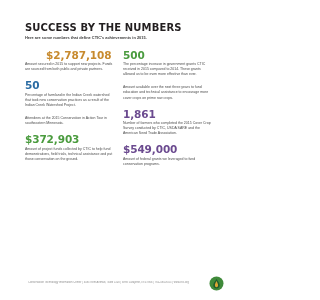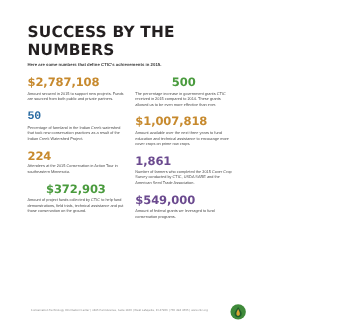--- a/index.html
+++ b/index.html
@@ -22,21 +22,21 @@
     background: #ffffff;
     box-sizing: border-box;
   }
   .content {
     position: absolute;
     left: 25px;
     top: 22px;
     width: 186px;
   }
   .page-title {
-    font-size: 14px;
+    font-size: 10px;
     font-weight: bold;
     color: #231f20;
     letter-spacing: 0.15px;
     line-height: 1.15;
     margin: 0 0 2.5px 0;
     font-family: "DejaVu Sans", sans-serif;
   }
   .page-subtitle {
     font-size: 3.9px;
     font-weight: bold;
@@ -71,23 +71,23 @@
     font-family: "DejaVu Sans", sans-serif;
     white-space: nowrap;
   }
   .stat-desc {
     font-size: 3.5px;
     color: #4a4a4a;
     line-height: 1.45;
     margin: 0;
     letter-spacing: 0.01px;
   }
-  .c-green  { color: #4a9b3e; text-align: center; }
-  .c-blue   { color: #2b6ca3; font-family: Liberation Mono, monospace; }
-  .c-gold   { color: #c78a2e; }
+  .c-green  { color: #4a9b3e; }
+  .c-blue   { color: #2b6ca3; }
+  .c-gold   { color: #c78a2e; margin-left: 21px; }
   .c-purple { color: #6b4a8f; }
 
   .footer {
     position: absolute;
     left: 0;
     bottom: 6px;
     width: 232px;
     height: 18px;
   }
   .footer-text {
@@ -129,41 +129,39 @@
           <div class="stat-number c-gold">$2,787,108</div>
           <p class="stat-desc">Amount secured in 2015 to support new projects. Funds are sourced from both public and private partners.</p>
         </div>
 
         <div class="stat">
           <div class="stat-number c-blue">50</div>
           <p class="stat-desc">Percentage of farmland in the Indian Creek watershed that took new conservation practices as a result of the Indian Creek Watershed Project.</p>
         </div>
 
         <div class="stat">
-          <div class="stat-number c-gold">224</div>
           <p class="stat-desc">Attendees at the 2015 Conservation in Action Tour in southeastern Minnesota.</p>
         </div>
 
         <div class="stat">
           <div class="stat-number c-green">$372,903</div>
           <p class="stat-desc">Amount of project funds collected by CTIC to help fund demonstrations, field trials, technical assistance and put those conservation on the ground.</p>
         </div>
 
 
       </div>
 
       <div class="col col-right">
 
         <div class="stat">
           <div class="stat-number c-green">500</div>
           <p class="stat-desc">The percentage increase in government grants CTIC received in 2015 compared to 2014. These grants allowed us to be even more effective than ever.</p>
         </div>
 
         <div class="stat">
-          <div class="stat-number c-gold">$1,007,818</div>
           <p class="stat-desc">Amount available over the next three years to fund education and technical assistance to encourage more cover crops on prime row crops.</p>
         </div>
 
         <div class="stat">
           <div class="stat-number c-purple">1,861</div>
           <p class="stat-desc">Number of farmers who completed the 2015 Cover Crop Survey conducted by CTIC, USDA SARE and the American Seed Trade Association.</p>
         </div>
 
 
         <div class="stat">

